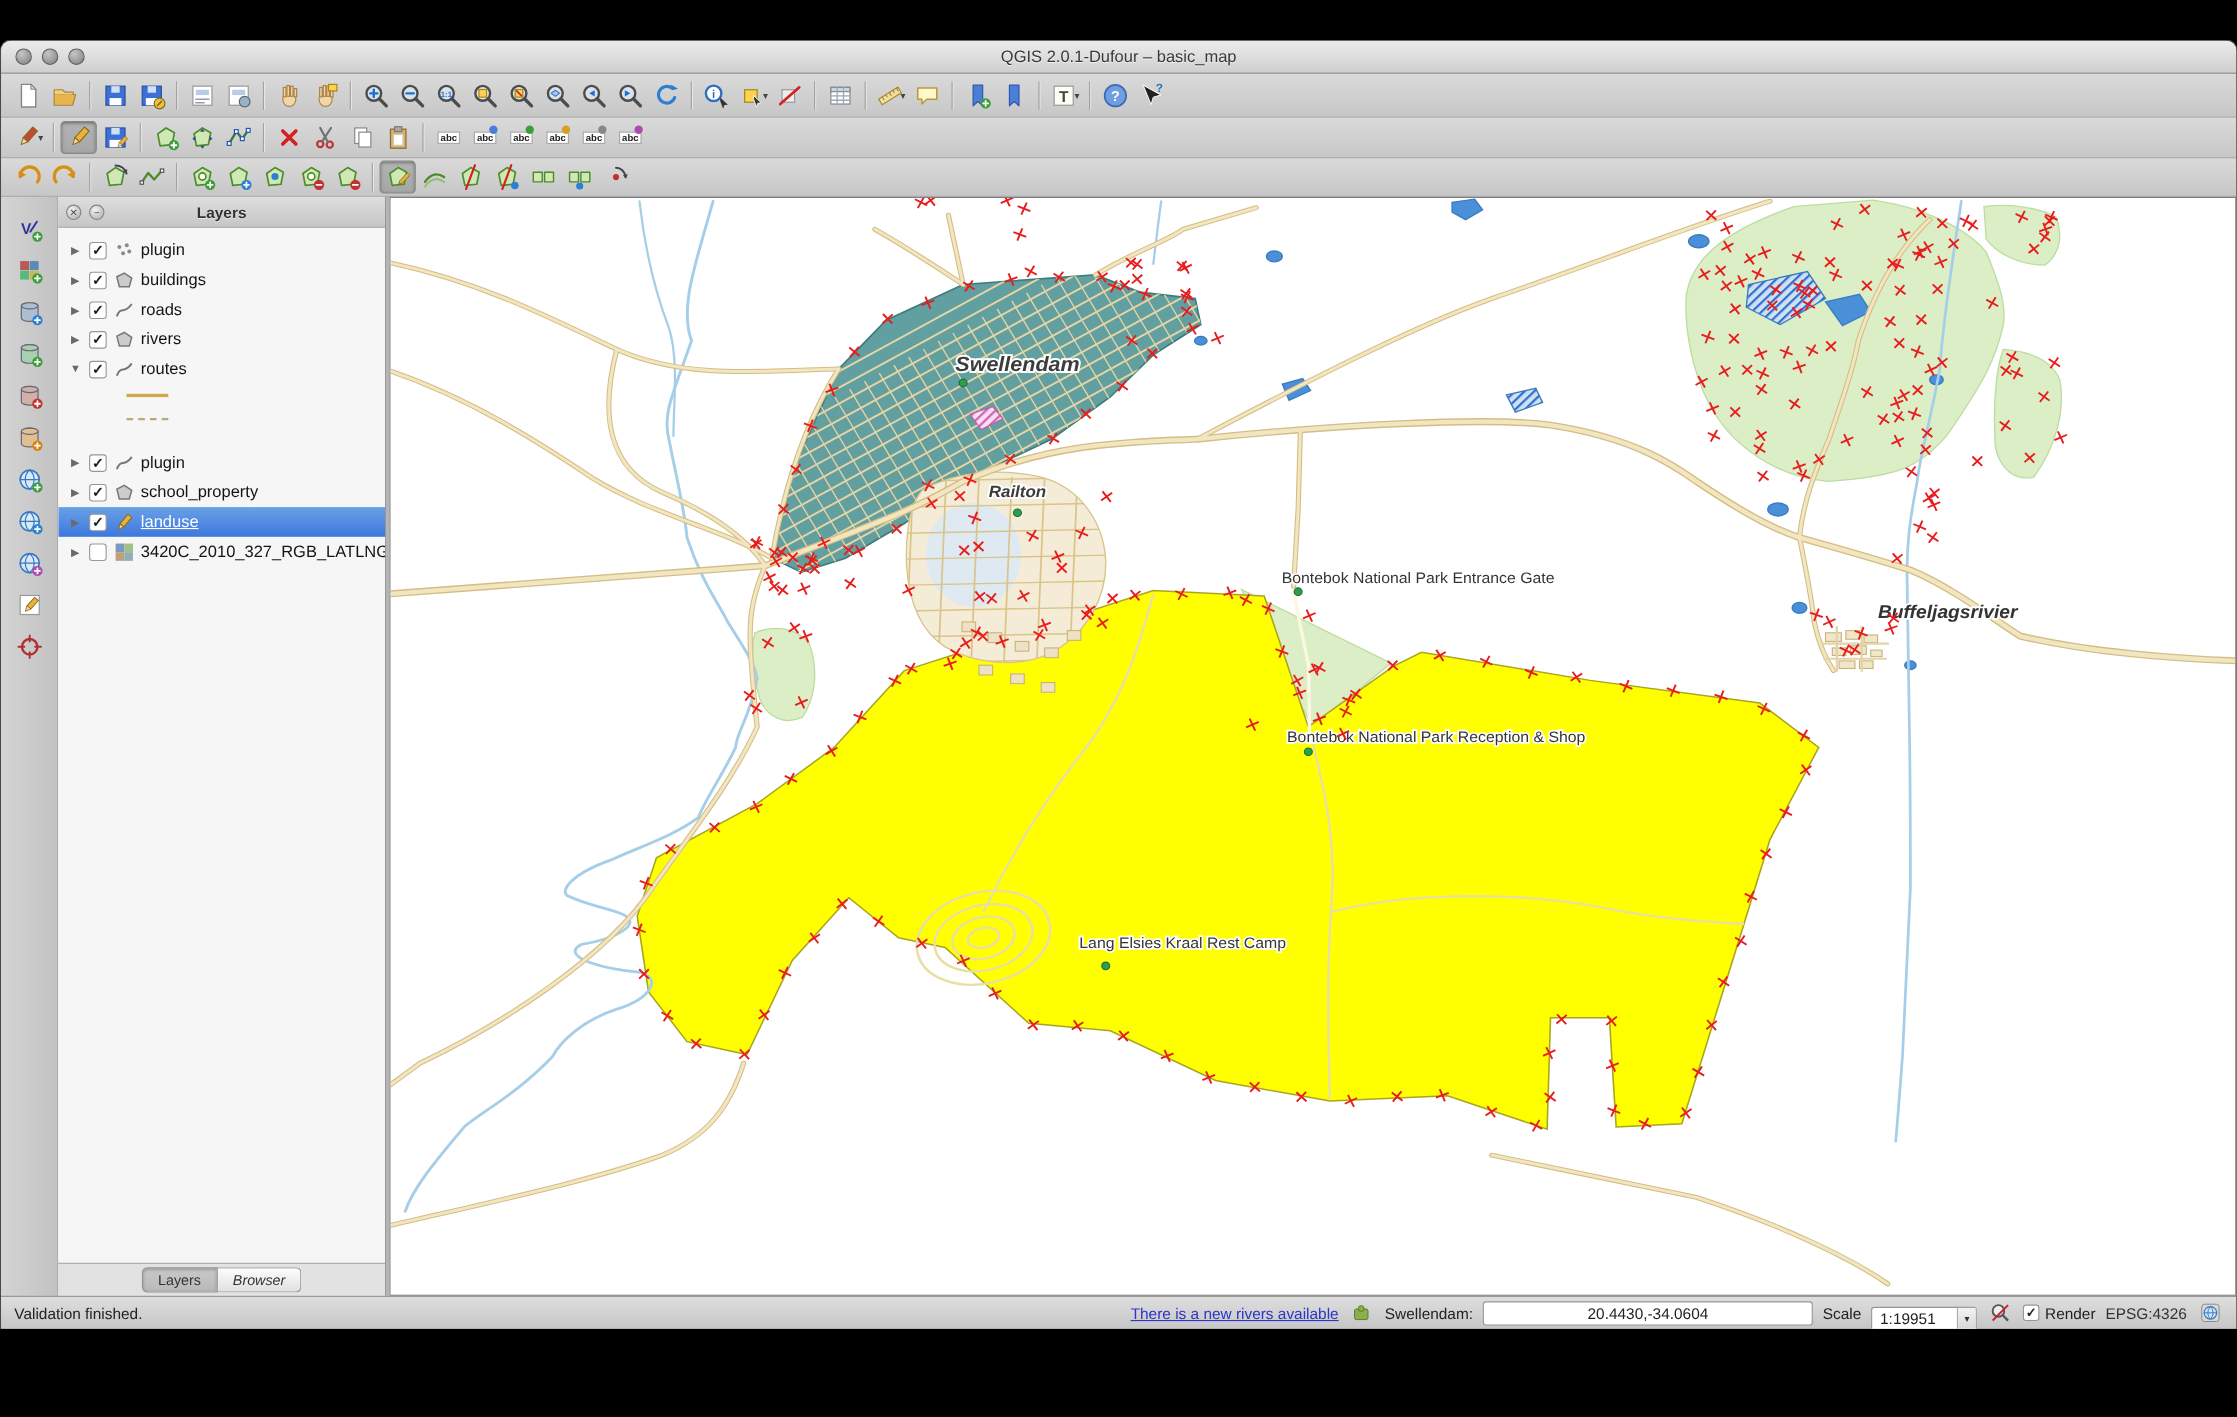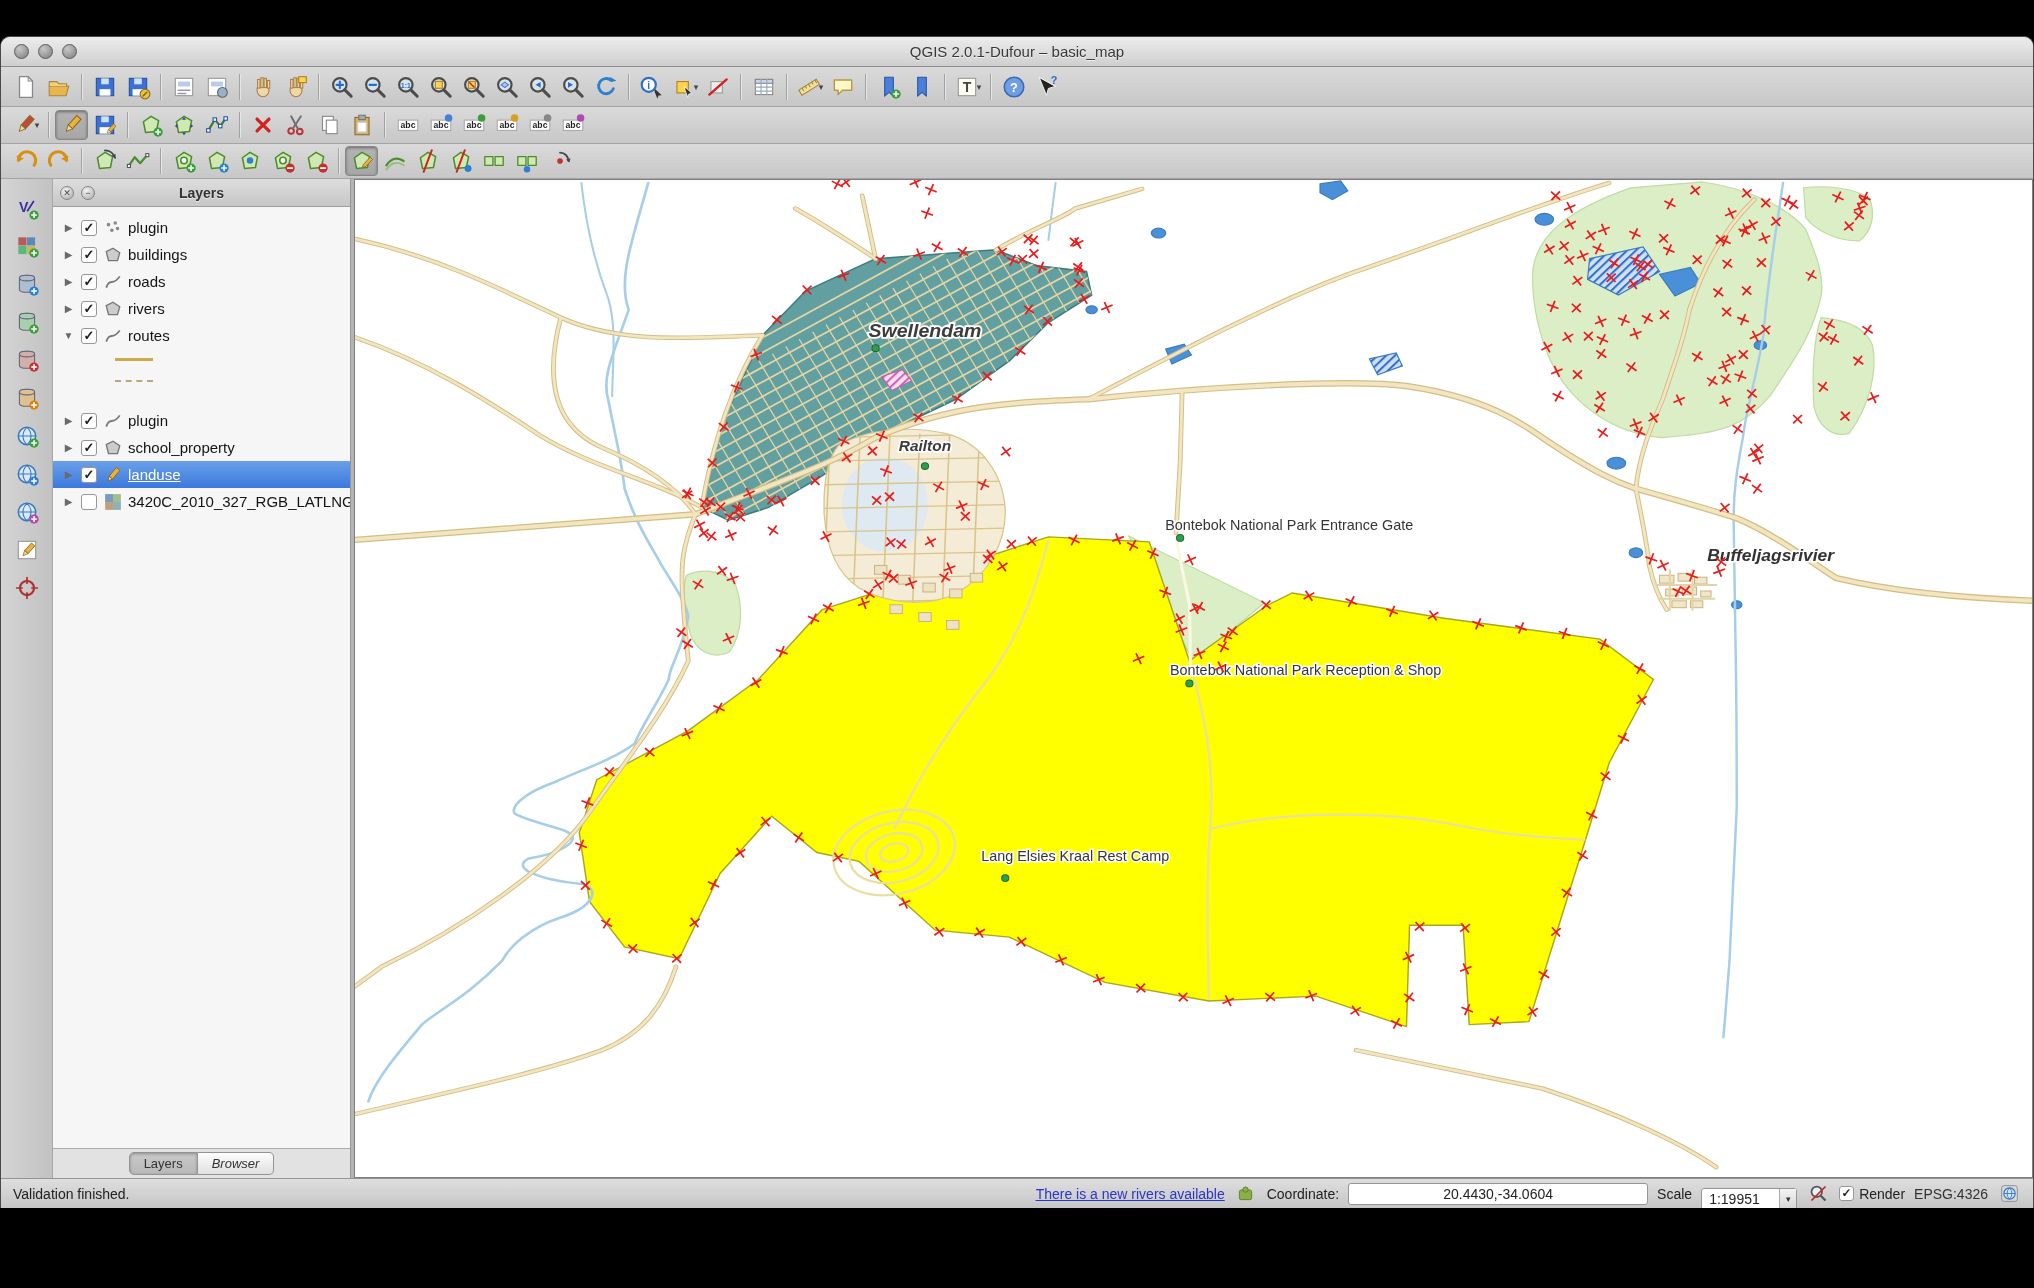--- a/index.html
+++ b/index.html
@@ -1792,21 +1792,21 @@
   <div class="statusbar">
     <span>Validation finished.</span>
     <span class="flex"></span>
     <a class="plugin-link">There is a new rivers available</a>
     <span class="s-ic">
         <svg viewBox="0 0 24 24">
           <rect x="5" y="8" width="14" height="11" rx="2" fill="#8ab04a" stroke="#5a7a2a"></rect>
           <circle cx="12" cy="7.5" r="3" fill="#8ab04a" stroke="#5a7a2a"></circle>
         </svg>
       </span>
-    <span>Coordinate:</span>
+    <span>Swellendam:</span>
     <input class="coord-input" value="20.4430,-34.0604" style="">
     <span>Scale</span>
     <span class="scale-combo">
       <span>1:19951</span>
       <span class="combo-arrow">▾</span>
     </span>
     <span class="s-ic">
         <svg viewBox="0 0 24 24">
           <circle cx="10" cy="10" r="6" fill="#e8f0f8" stroke="#555" stroke-width="2"></circle>
           <path d="M14.5,14.5 L20,20" stroke="#555" stroke-width="2.5"></path>

